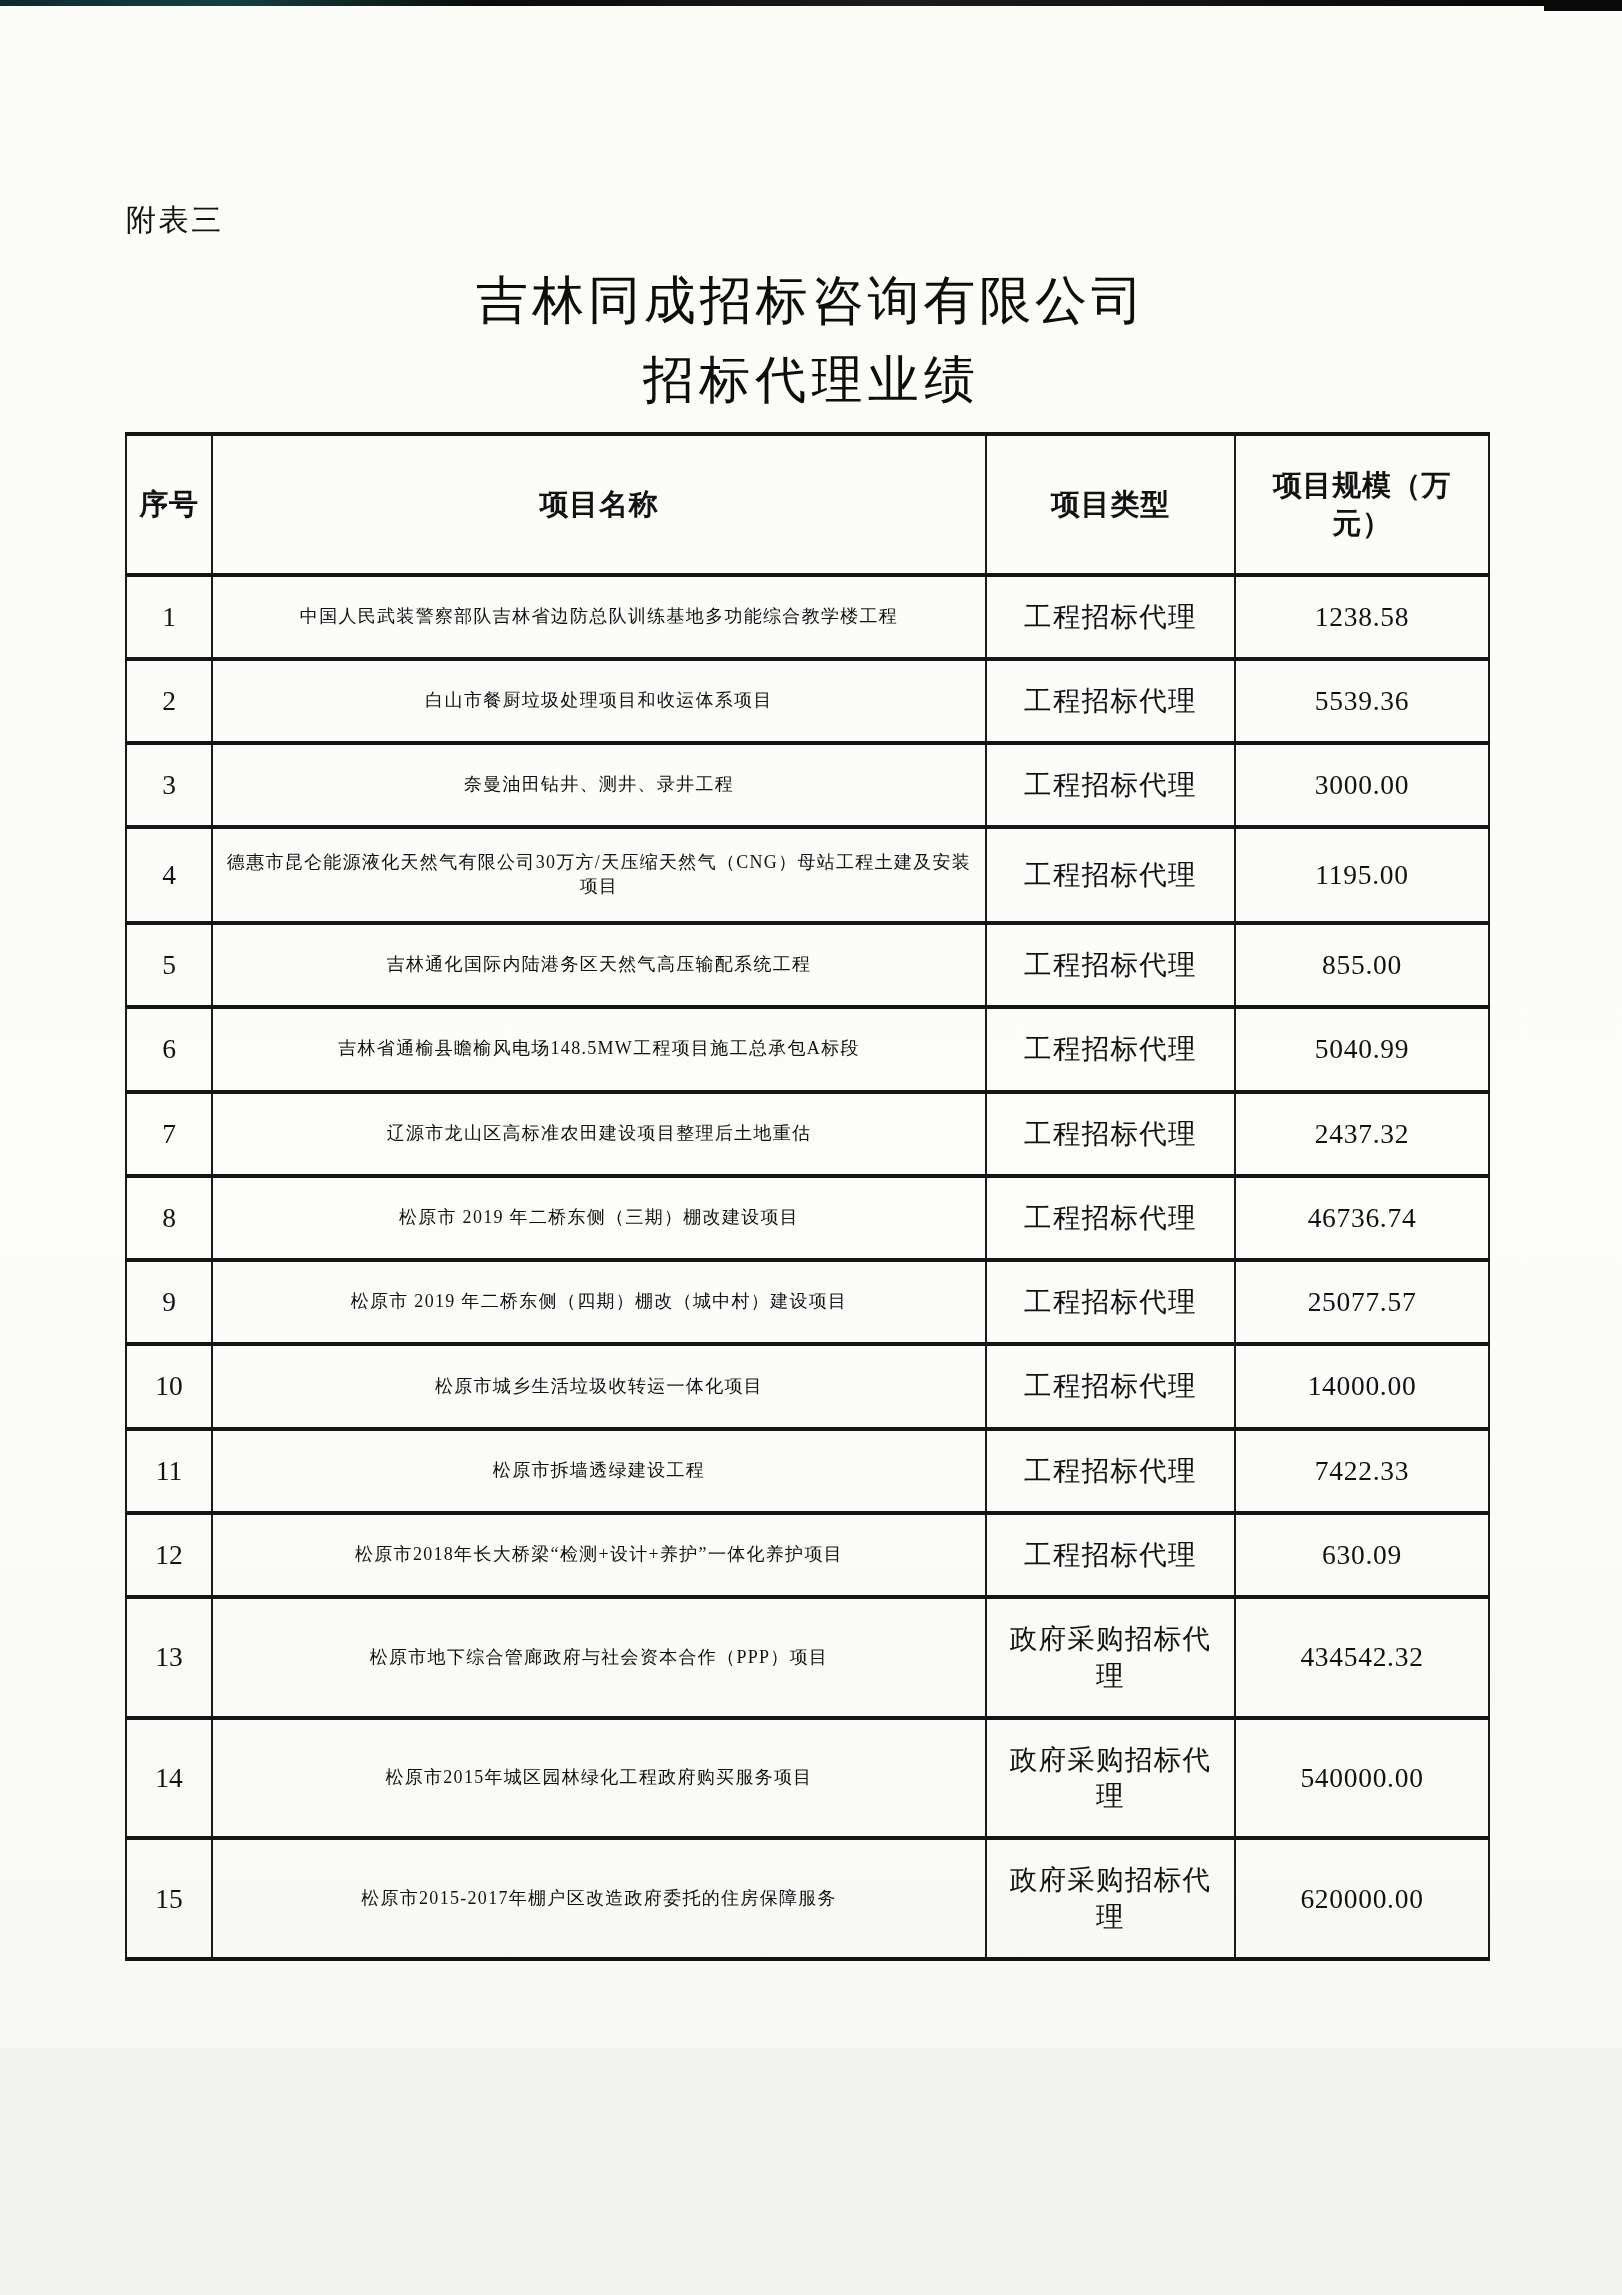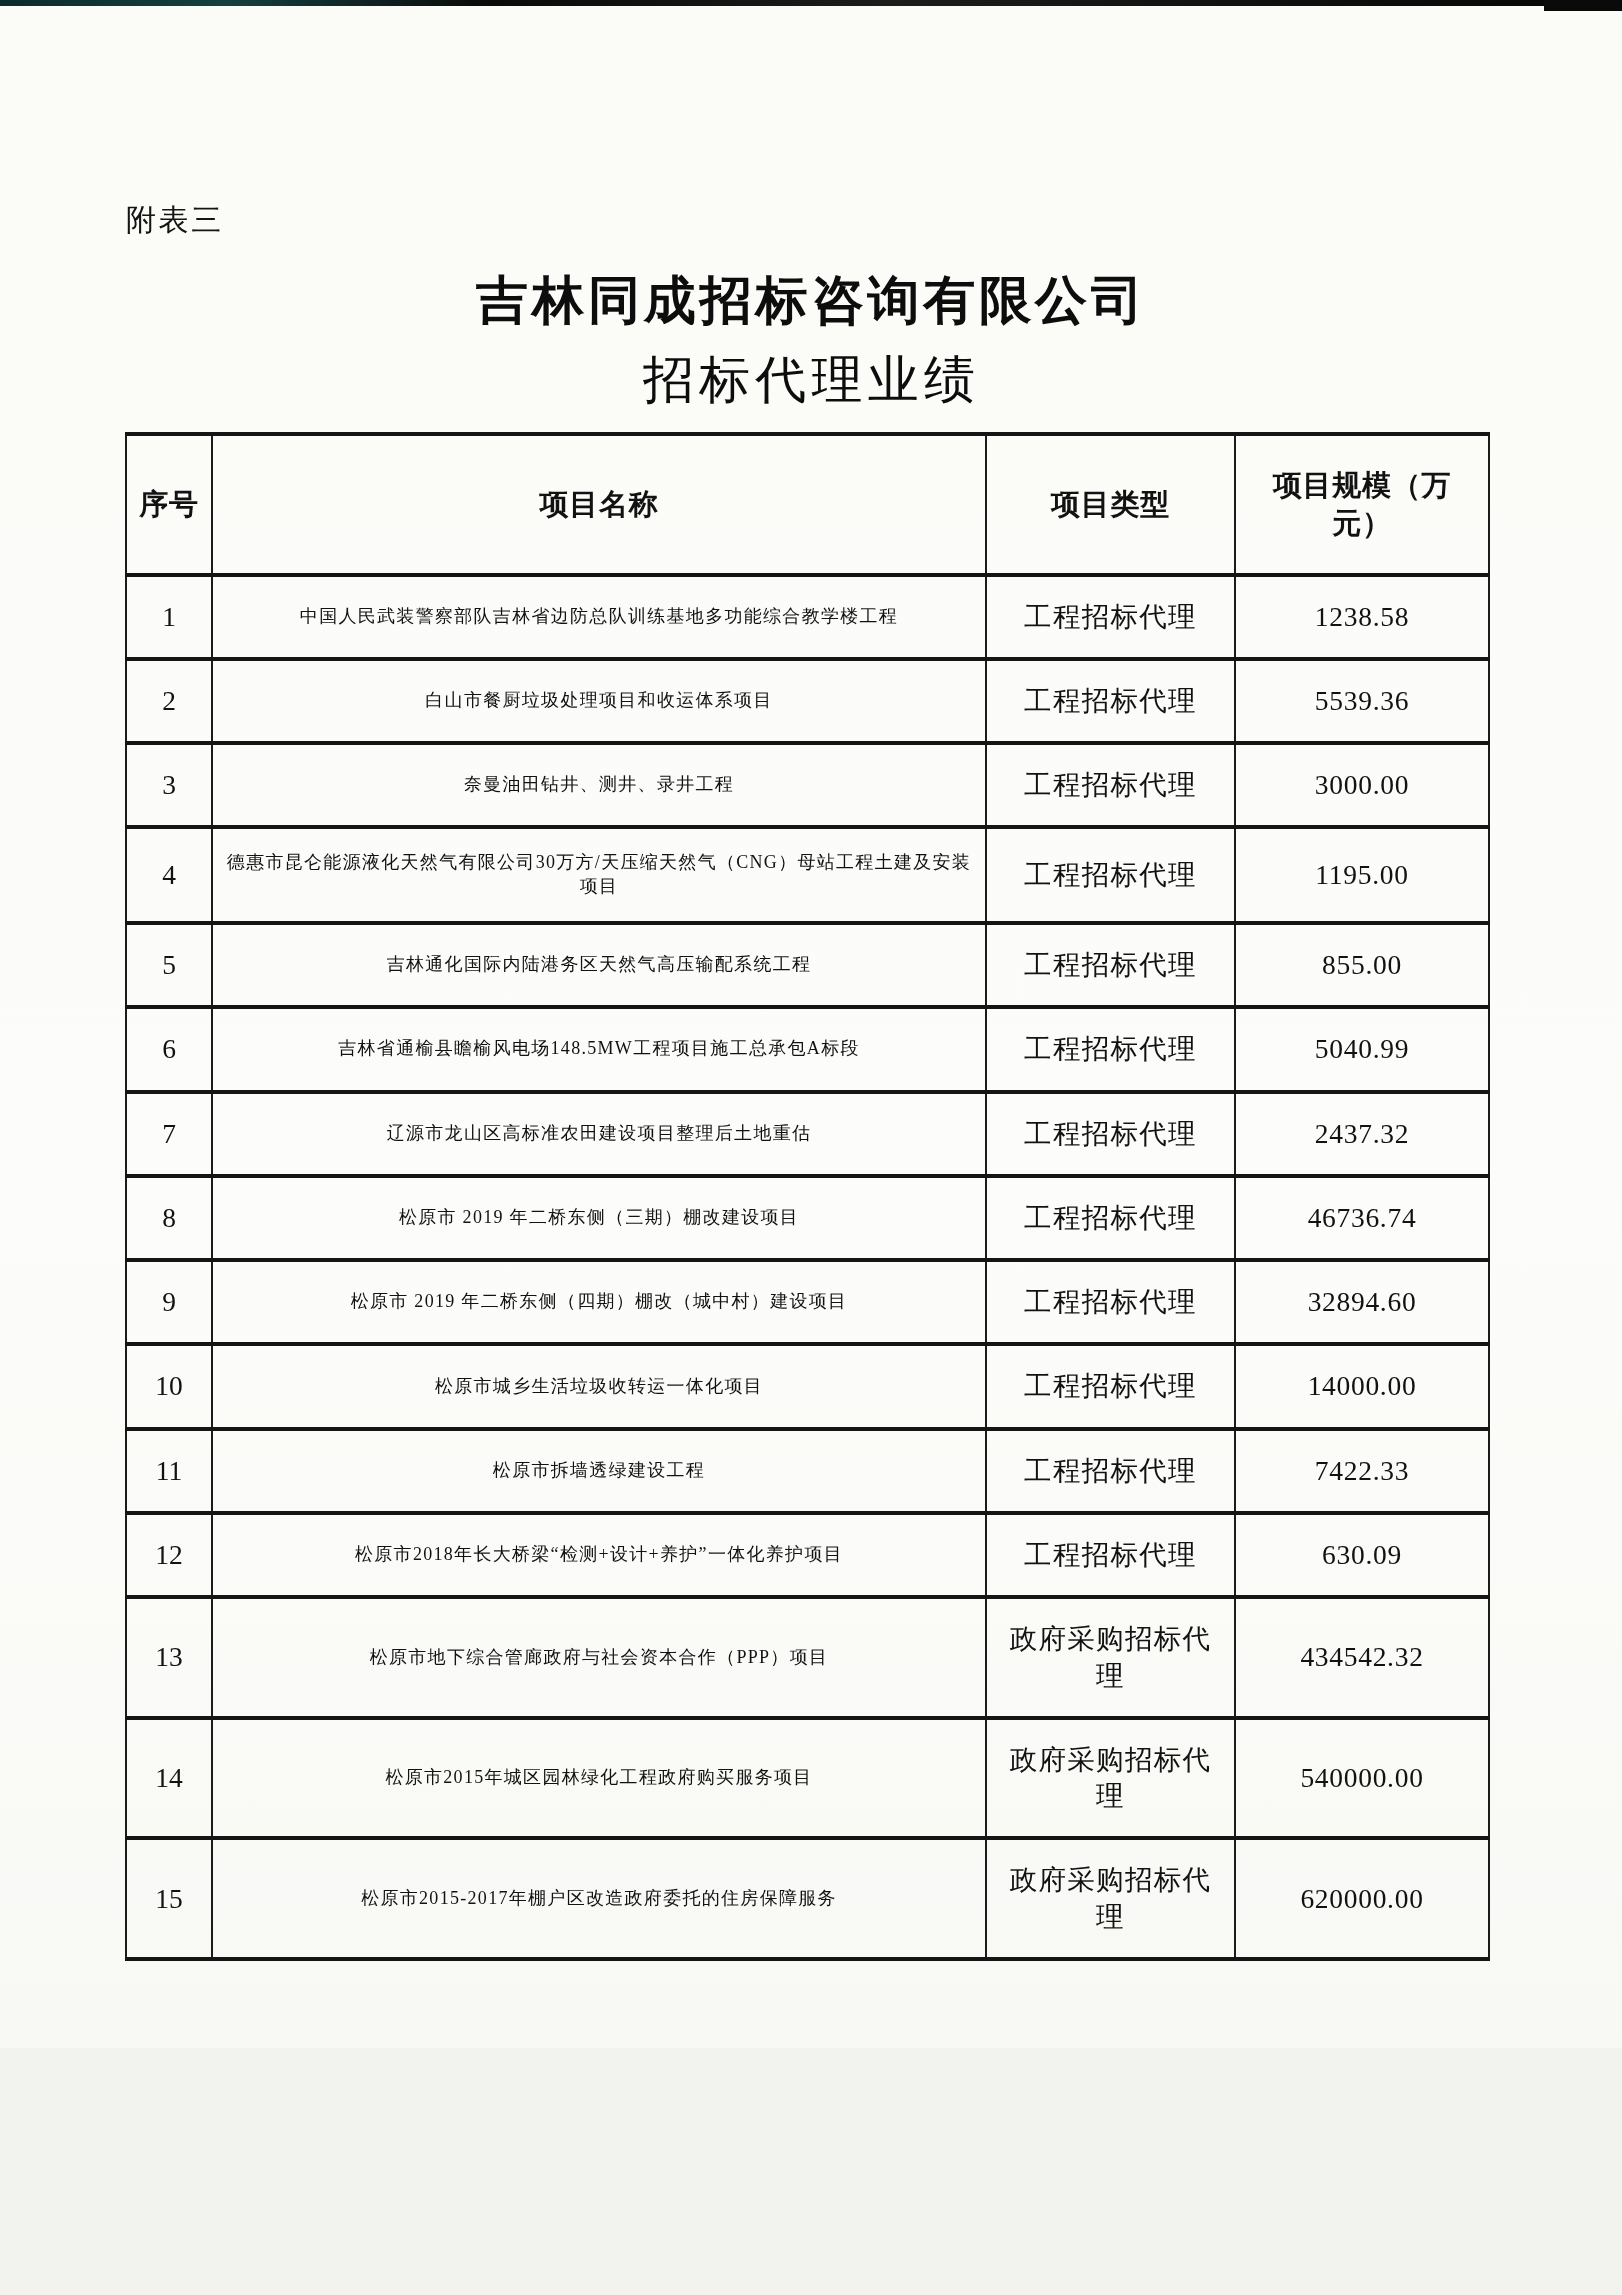--- a/index.html
+++ b/index.html
@@ -38,21 +38,21 @@
   .scan-dot{position:absolute;left:1381px;top:2237px;width:6.5px;height:3.9px;background:#5a5a55;border-radius:50%;opacity:.6;}
 
   .appendix-label{
     position:absolute;left:126px;top:200px;
     font-size:30px;color:#141414;letter-spacing:2.6px;
   }
   .title-block{
     position:absolute;left:0;top:275px;width:1623px;text-align:center;color:#0d0d0d;
   }
   .title-line1{
-    font-size:52px;font-weight:bold;letter-spacing:3.9px;line-height:1.0;
+    font-size:52px;font-weight:normal;letter-spacing:3.9px;line-height:1.0;
   }
   .title-line2{
     font-size:51px;font-weight:normal;letter-spacing:5.2px;line-height:1.0;margin-top:27.5px;
   }
 
   .table-wrap{
     position:absolute;left:125px;top:432px;width:1362px;
   }
   table.perf{
     width:100%;border-collapse:collapse;table-layout:fixed;
@@ -159,21 +159,21 @@
           <tr>
             <td class="cell-no">8</td>
             <td class="cell-name">松原市 2019 年二桥东侧（三期）棚改建设项目</td>
             <td class="cell-type">工程招标代理</td>
             <td class="cell-scale">46736.74</td>
           </tr>
           <tr>
             <td class="cell-no">9</td>
             <td class="cell-name">松原市 2019 年二桥东侧（四期）棚改（城中村）建设项目</td>
             <td class="cell-type">工程招标代理</td>
-            <td class="cell-scale">32894.60</td>
+            <td class="cell-scale">25077.57</td>
           </tr>
           <tr>
             <td class="cell-no">10</td>
             <td class="cell-name">松原市城乡生活垃圾收转运一体化项目</td>
             <td class="cell-type">工程招标代理</td>
             <td class="cell-scale">14000.00</td>
           </tr>
           <tr>
             <td class="cell-no">11</td>
             <td class="cell-name">松原市拆墙透绿建设工程</td>

